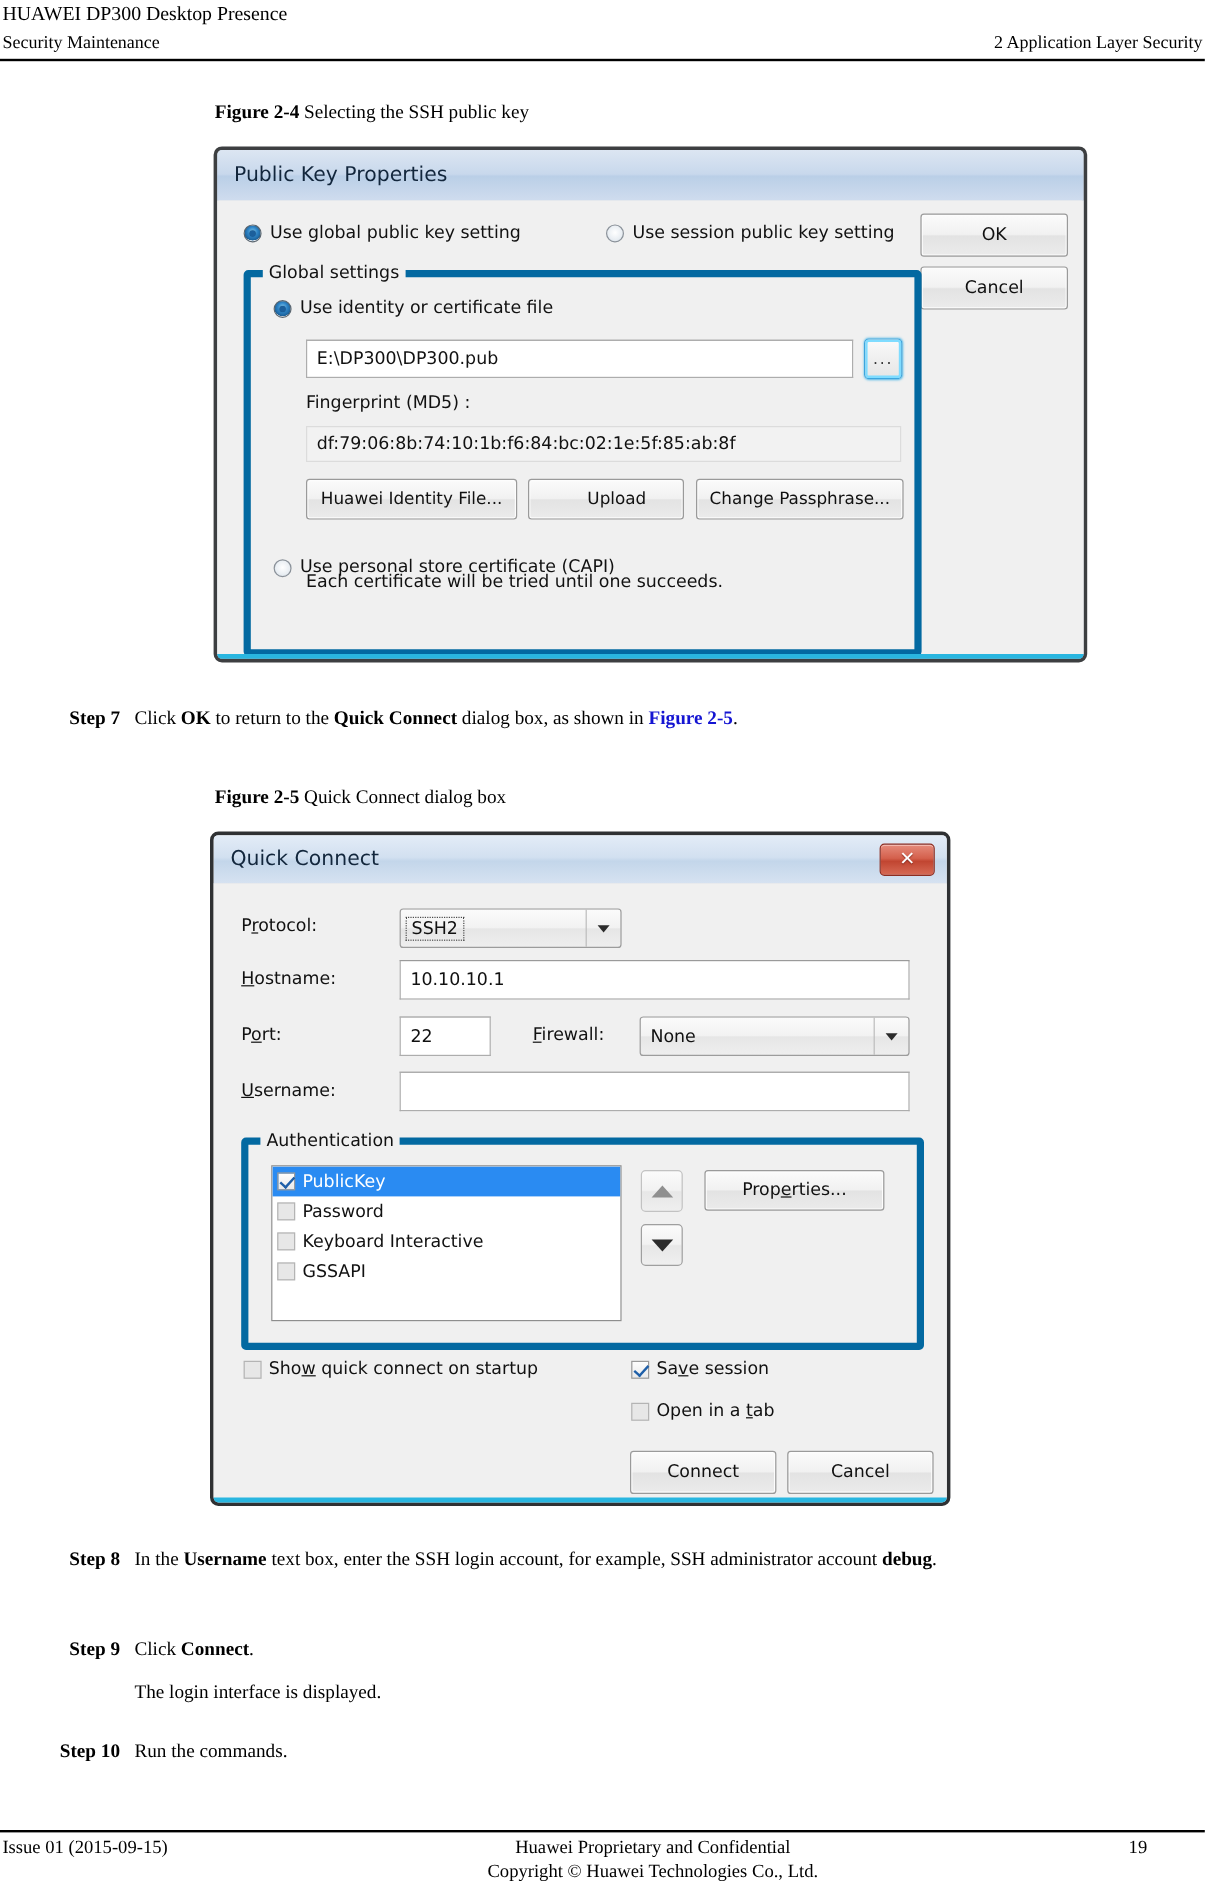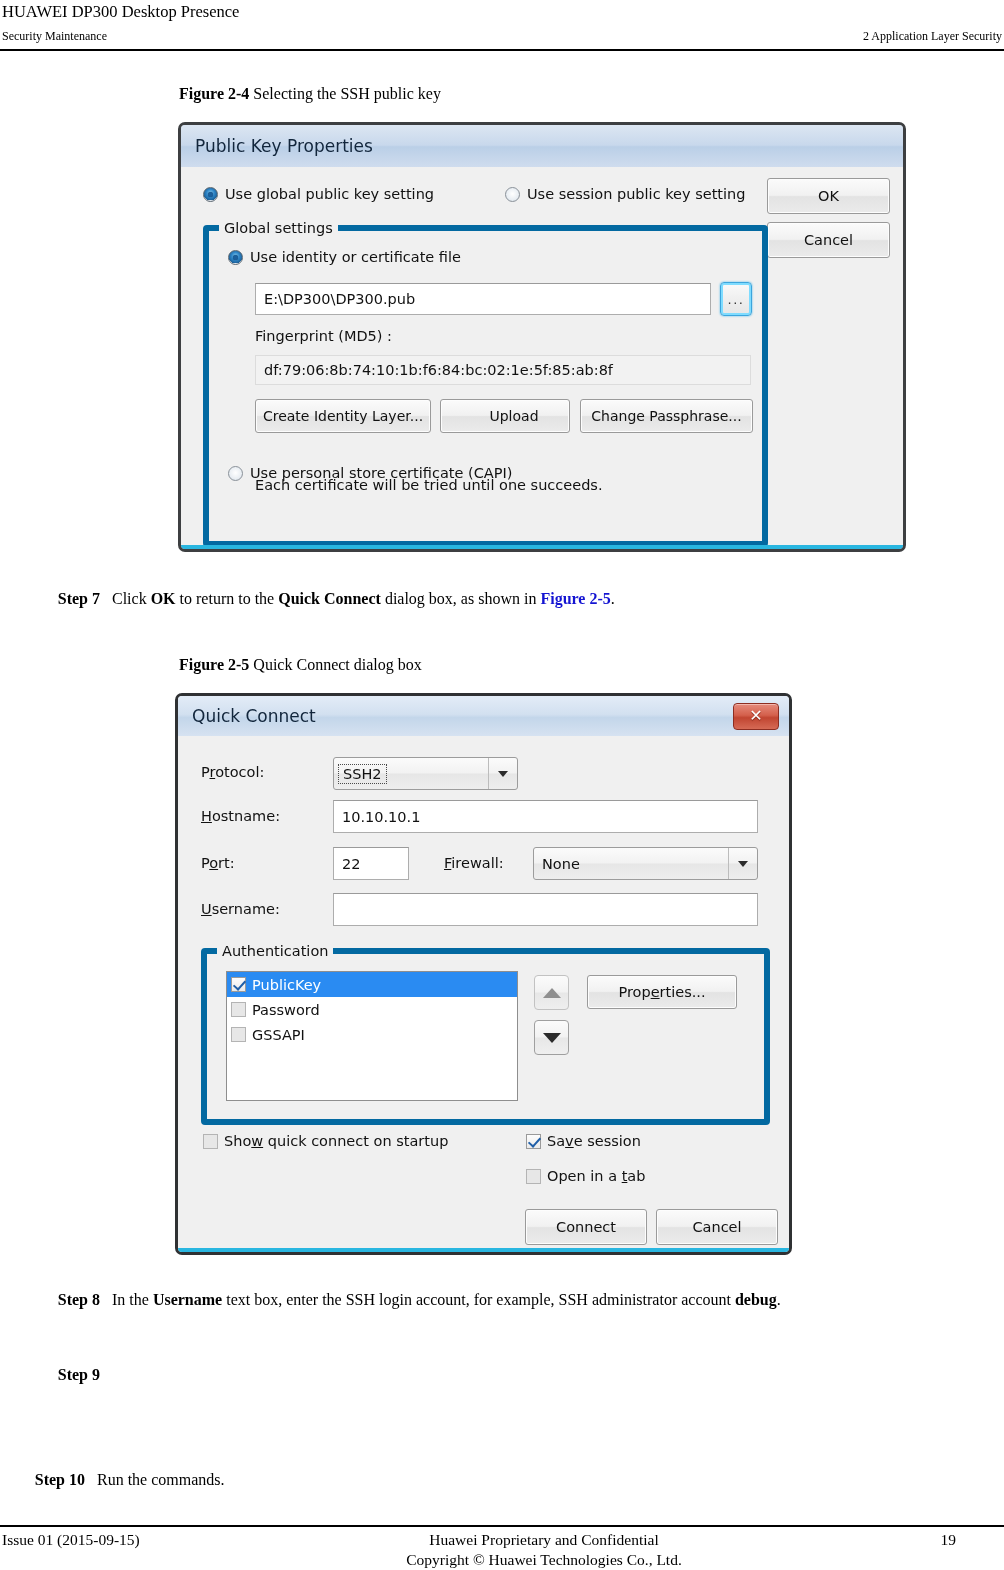--- a/index.html
+++ b/index.html
@@ -6,21 +6,21 @@
   body{
     width:1004px;height:1570px;background:#ffffff;
     font-family:"Liberation Serif","DejaVu Serif",serif;
     color:#000;position:relative;overflow:hidden;
   }
   .page{position:relative;width:1004px;height:1570px;}
 
   
   .hdr{position:absolute;left:0;top:0;width:1004px;}
   .hdr-line1{font-size:16.5px;line-height:20px;padding:2px 2px 0 2px;}
-  .hdr-line2{display:flex;justify-content:space-between;font-size:12px;line-height:20px;padding:4px 2px 3px 2px;}
+  .hdr-line2{display:flex;justify-content:space-between;font-size:15px;line-height:20px;padding:4px 2px 3px 2px;}
   .hdr-rule{border-bottom:2.5px solid #000;margin:0;width:1004px;}
 
   
   .fig-caption{position:absolute;font-size:16px;line-height:20px;}
   .fig-caption .lbl{font-weight:bold;}
   .step{position:absolute;display:flex;font-size:16px;line-height:23px;}
   .step-num{font-weight:bold;text-align:right;width:82px;flex:0 0 82px;}
   .step-body{margin-left:12px;}
   .b{font-weight:bold;}
   .xref{color:#1414d2;font-weight:bold;}
@@ -235,21 +235,21 @@
           <span class="dots">...</span>
         </div>
 
         <div class="lbl-ui" style="left:46px;top:97px;">Fingerprint (MD5) :</div>
 
         <div class="tinput readonly" style="left:46px;top:124px;width:496px;height:30px;">
           <span>df:79:06:8b:74:10:1b:f6:84:bc:02:1e:5f:85:ab:8f</span>
         </div>
 
         <div class="btn small" style="left:46px;top:168px;width:176px;height:34px;">
-          <span>Create Identity Layer...</span>
+          <span>Huawei Identity File...</span>
         </div>
         <div class="btn small" style="left:231px;top:168px;width:130px;height:34px;padding-left:18px;">
           <span>Upload</span>
         </div>
         <div class="btn small" style="left:371px;top:168px;width:173px;height:34px;">
           <span>Change Passphrase...</span>
         </div>
 
         <div class="radio ui" style="left:19px;top:211px;margin-top:23px;">
           <span class="dot"></span>
@@ -320,20 +320,24 @@
           <div class="litem sel">
             <span class="cbx chk"></span>
             <span>PublicKey</span>
           </div>
           <div class="litem">
             <span class="cbx gray"></span>
             <span>Password</span>
           </div>
           <div class="litem">
             <span class="cbx gray"></span>
+            <span>Keyboard Interactive</span>
+          </div>
+          <div class="litem">
+            <span class="cbx gray"></span>
             <span>GSSAPI</span>
           </div>
         </div>
 
         <div class="spin dim" style="left:327px;top:21px;">
           <span class="big-tri-up"></span>
         </div>
         <div class="spin" style="left:327px;top:66px;">
           <span class="big-tri-down"></span>
         </div>
@@ -369,23 +373,27 @@
 
   <div class="step" style="left:18px;top:1288px;width:978px;">
     <div class="step-num">Step 8</div>
     <div class="step-body" style="width:872px;">
       <span>In the </span><span class="b">Username</span><span> text box, enter the SSH login account, for example, SSH administrator account </span><span class="b">debug</span><span>.</span>
     </div>
   </div>
 
   <div class="step" style="left:18px;top:1363px;width:978px;">
     <div class="step-num">Step 9</div>
-  </div>
-
-  <div class="step" style="left:3px;top:1448px;width:978px;margin-top:20px;">
+    <div class="step-body">
+      <div><span>Click </span><span class="b">Connect</span><span>.</span></div>
+      <div style="margin-top:13px;">The login interface is displayed.</div>
+    </div>
+  </div>
+
+  <div class="step" style="left:18px;top:1448px;width:978px;">
     <div class="step-num">Step 10</div>
     <div class="step-body">Run the commands.</div>
   </div>
 
   <div class="ftr">
     <div class="ftr-rule"></div>
     <div class="ftr-row">
       <div class="ftr-left">Issue 01 (2015-09-15)</div>
       <div class="ftr-mid">
         <div>Huawei Proprietary and Confidential</div>

